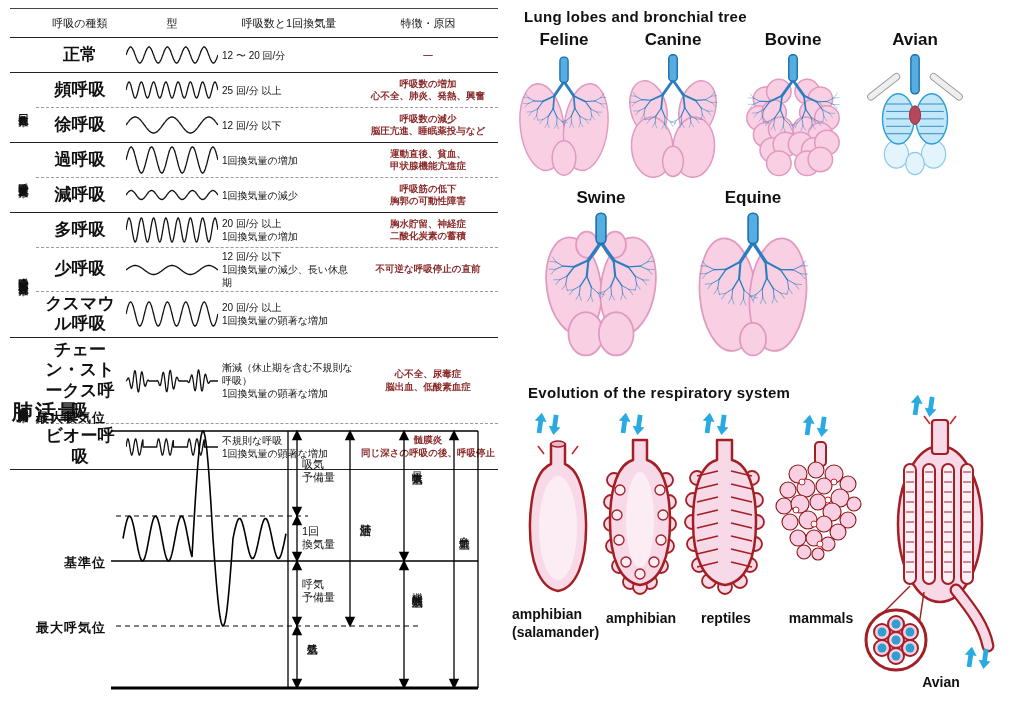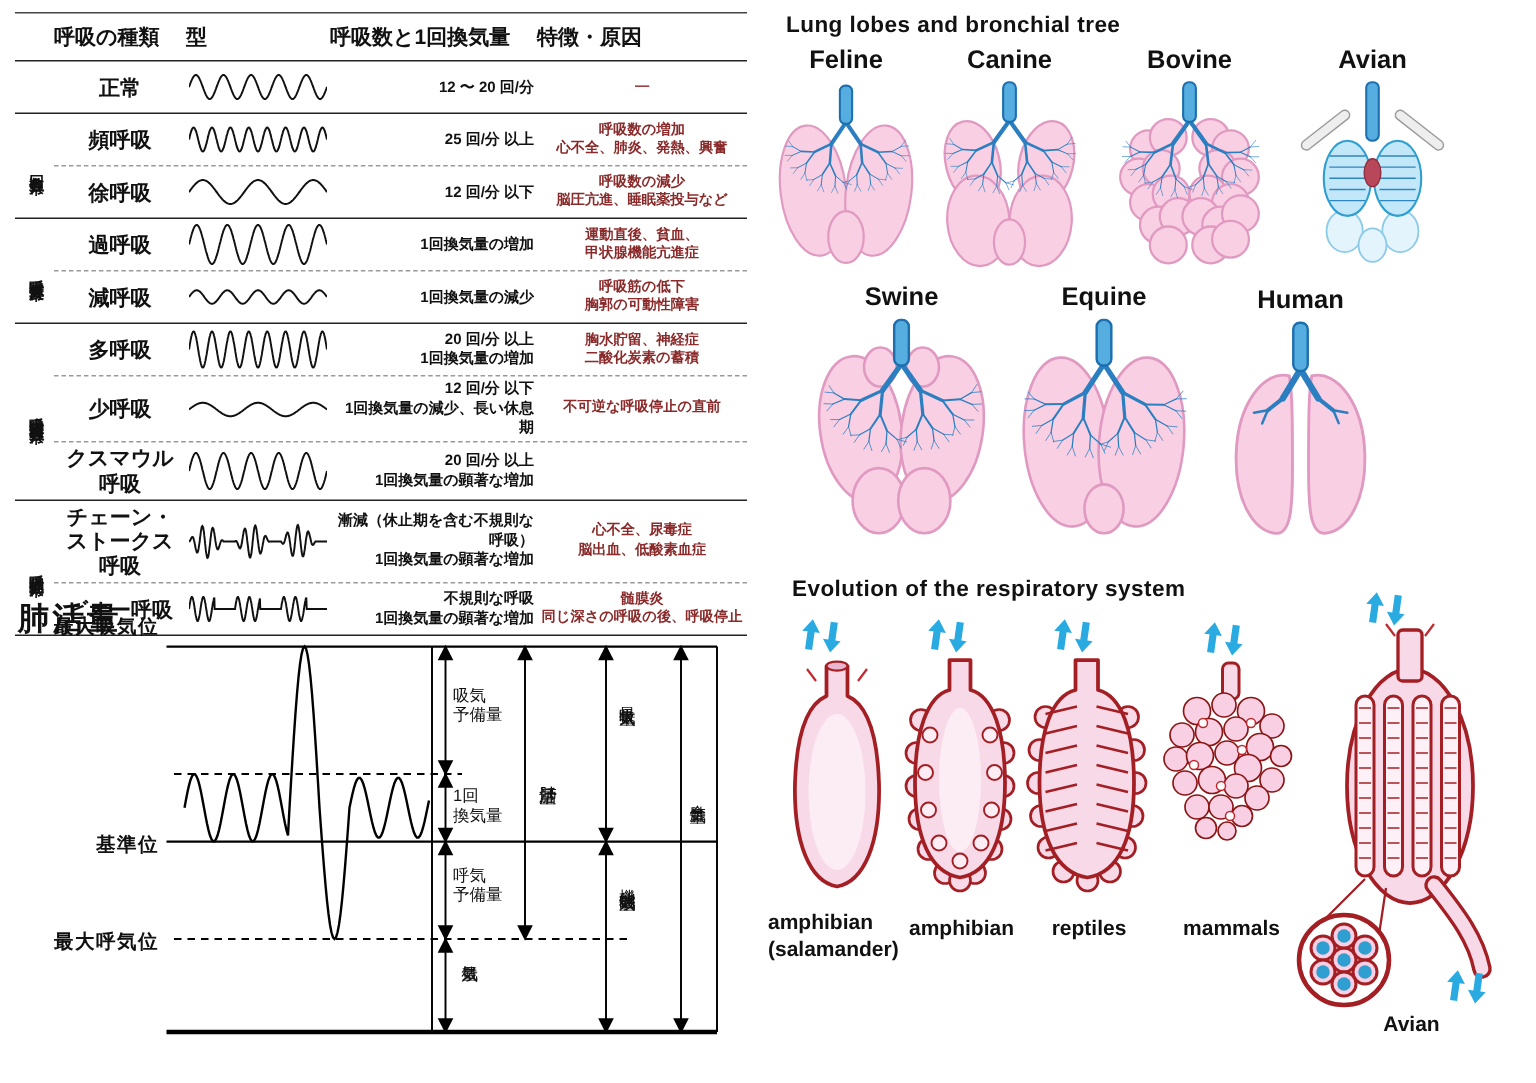--- a/index.html
+++ b/index.html
@@ -5,47 +5,47 @@
   *{margin:0;padding:0;box-sizing:border-box}
   html,body{background:#fff}
   body{width:1024px;height:722px;position:relative;overflow:hidden;
        font-family:"Liberation Sans","DejaVu Sans",sans-serif;color:#111}
   .abs{position:absolute}
 
   
   #resp-table{left:10px;top:8px;width:488px}
   .thead{display:grid;grid-template-columns:26px 88px 96px 138px 140px;
          border-top:1px solid #444;border-bottom:1.5px solid #222;padding:7px 0 6px}
-  .th{font-weight:bold;font-size:14px;text-align:left}
+  .th{font-weight:normal;font-size:11px;text-align:center}
   .tgroup{display:flex;border-bottom:1.4px solid #222}
   .tgroup-label{width:26px;display:flex;align-items:center;justify-content:center;
         writing-mode:vertical-rl;text-orientation:upright;font-size:10px;font-weight:bold;
         letter-spacing:1px;line-height:1;padding:2px 0}
   .tgroup-rows{flex:1}
   .trow{display:grid;grid-template-columns:88px 96px 138px 140px;align-items:center;
         min-height:32px;padding:2px 0}
   .trow.rsep{border-top:1px dashed #9a9a9a}
-  .c-name{font-size:14px;font-weight:bold;text-align:center;line-height:1.2;padding:0 2px}
+  .c-name{font-size:17px;font-weight:bold;text-align:center;line-height:1.2;padding:0 2px}
   .c-wave{display:flex;justify-content:center;align-items:center}
-  .c-rate{font-size:10px;font-weight:bold;text-align:right;white-space:pre-line;line-height:1.3;padding:0 2px}
+  .c-rate{font-size:10px;font-weight:normal;text-align:left;white-space:pre-line;line-height:1.3;padding:0 2px}
   .c-cause{font-size:9.5px;font-weight:bold;color:#8a2a2a;text-align:center;white-space:pre-line;line-height:1.3;padding:0 2px}
 
   
   #spiro{left:8px;top:394px;width:492px;height:324px}
   #spiro svg{position:absolute;left:0;top:0}
   .spiro-title{position:absolute;left:4px;top:4px;font-size:21px;font-weight:bold;letter-spacing:2px}
   .lvl{position:absolute;left:4px;width:94px;text-align:right;font-size:13px;font-weight:bold;letter-spacing:1px}
   .vlbl{position:absolute;font-size:11px;font-weight:normal;line-height:1.2;white-space:pre-line}
   .vert{writing-mode:vertical-rl;text-orientation:upright;letter-spacing:1px}
 
   
   .panel-title{position:absolute;font-size:15px;font-weight:bold;letter-spacing:.3px}
   #lungs{left:512px;top:6px;width:510px;height:372px}
   #lung-row1{position:absolute;left:2px;top:24px;display:flex;align-items:flex-start;gap:5px}
-  #lung-row2{position:absolute;left:26px;top:182px;display:flex;align-items:flex-end;gap:9px}
+  #lung-row2{position:absolute;left:26px;top:182px;display:flex;align-items:flex-start;gap:26px}
   .animal-cell{display:flex;flex-direction:column;align-items:center}
   .animal-label{font-size:17px;font-weight:bold;margin-bottom:2px}
 
   #evo{left:512px;top:380px;width:512px;height:342px}
   #evo-stages{position:absolute;left:0;top:0;width:100%;height:100%}
   .stage{position:absolute}
   .stage-label{position:absolute;font-size:14px;font-weight:bold;white-space:pre-line;line-height:1.25;text-align:center}
   .stage-label.left{text-align:left}
   #evo-logo{position:absolute;left:14px;top:254px;width:98px;text-align:center}
   #logo-letters{font-size:27px;font-weight:bold;letter-spacing:1px;line-height:1}
@@ -655,38 +655,20 @@
             <line x1="91.71229230870269" y1="55.071802312786524" x2="99.10526433585655" y2="58.799750194485576" stroke="#2b7fc0" stroke-width="0.7626496" stroke-linecap="round"></line>
             <line x1="99.10526433585655" y1="58.799750194485576" x2="102.83081347456876" y2="63.45361802923195" stroke="#2b7fc0" stroke-width="0.47284275200000003" stroke-linecap="round"></line>
             <line x1="99.10526433585655" y1="58.799750194485576" x2="105.22774414553797" y2="59.03471659152022" stroke="#2b7fc0" stroke-width="0.47284275200000003" stroke-linecap="round"></line>
             <line x1="91.71229230870269" y1="55.071802312786524" x2="99.42786023361978" y2="51.48222381892314" stroke="#2b7fc0" stroke-width="0.7626496" stroke-linecap="round"></line>
             <line x1="99.42786023361978" y1="51.48222381892314" x2="105.5547068640558" y2="51.44076788078576" stroke="#2b7fc0" stroke-width="0.47284275200000003" stroke-linecap="round"></line>
             <line x1="99.42786023361978" y1="51.48222381892314" x2="103.51657905921368" y2="46.69297895065627" stroke="#2b7fc0" stroke-width="0.47284275200000003" stroke-linecap="round"></line>
             <rect x="50.5" y="3" width="9" height="28" rx="4" fill="#56aee0" stroke="#1d6fae" stroke-width="1.5"></rect>
           </g>
         </svg>
       </div>
-      <div class="animal-cell">
-        <div class="animal-label">Human</div>
-        <svg viewBox="0 0 110 140" width="118" height="150">
-          <g>
-            <path d="M48,36 C32,32 16,54 15,84 C14,114 26,133 40,134 C49,134 50,118 50,94 C50,68 50,46 48,36 Z" fill="#f9cfe3" stroke="#e099c1" stroke-width="1.8"></path>
-            <path d="M62,36 C78,32 94,54 95,84 C96,114 84,133 70,134 C61,134 60,118 60,94 C60,68 60,46 62,36 Z" fill="#f9cfe3" stroke="#e099c1" stroke-width="1.8"></path>
-            <line x1="55" y1="32" x2="44" y2="50" stroke="#2b7fc0" stroke-width="4" stroke-linecap="round"></line>
-            <line x1="55" y1="32" x2="66" y2="50" stroke="#2b7fc0" stroke-width="4" stroke-linecap="round"></line>
-            <line x1="44" y1="50" x2="34.6000770844702" y2="57.45931961924797" stroke="#2b7fc0" stroke-width="2.5" stroke-linecap="round"></line>
-            <line x1="34.6000770844702" y1="57.45931961924797" x2="26.085791417369904" y2="58.92783573390605" stroke="#2b7fc0" stroke-width="1.55" stroke-linecap="round"></line>
-            <line x1="34.6000770844702" y1="57.45931961924797" x2="31.142042204769385" y2="65.63834124599359" stroke="#2b7fc0" stroke-width="1.55" stroke-linecap="round"></line>
-            <line x1="66" y1="50" x2="75.3999229155298" y2="57.45931961924797" stroke="#2b7fc0" stroke-width="2.5" stroke-linecap="round"></line>
-            <line x1="75.3999229155298" y1="57.45931961924797" x2="78.76449739307654" y2="65.4172866074329" stroke="#2b7fc0" stroke-width="1.55" stroke-linecap="round"></line>
-            <line x1="75.3999229155298" y1="57.45931961924797" x2="84.15071651782732" y2="58.96862784820211" stroke="#2b7fc0" stroke-width="1.55" stroke-linecap="round"></line>
-            <rect x="50.5" y="3" width="9" height="30" rx="4" fill="#56aee0" stroke="#1d6fae" stroke-width="1.5"></rect>
-          </g>
-        </svg>
-      </div>
     </div>
 </div>
 
 <div id="evo" class="abs">
   <div class="panel-title" style="left:16px;top:4px">Evolution of the respiratory system</div>
   <div id="evo-stages">
       <div class="stage" style="left: 8px; top: 30px; width: 76px; height: 192px;"><svg viewBox="0 0 76 192" width="76" height="192">
           <g transform="translate(16,2) scale(0.85) rotate(8)">
             <path d="M7,0 L14,10 L9.8,10 L9.8,24 L4.2,24 L4.2,10 L0,10 Z" fill="#29abe2"></path>
             <path d="M24,24 L17,14 L21.2,14 L21.2,0 L26.8,0 L26.8,14 L31,14 Z" fill="#29abe2"></path>

